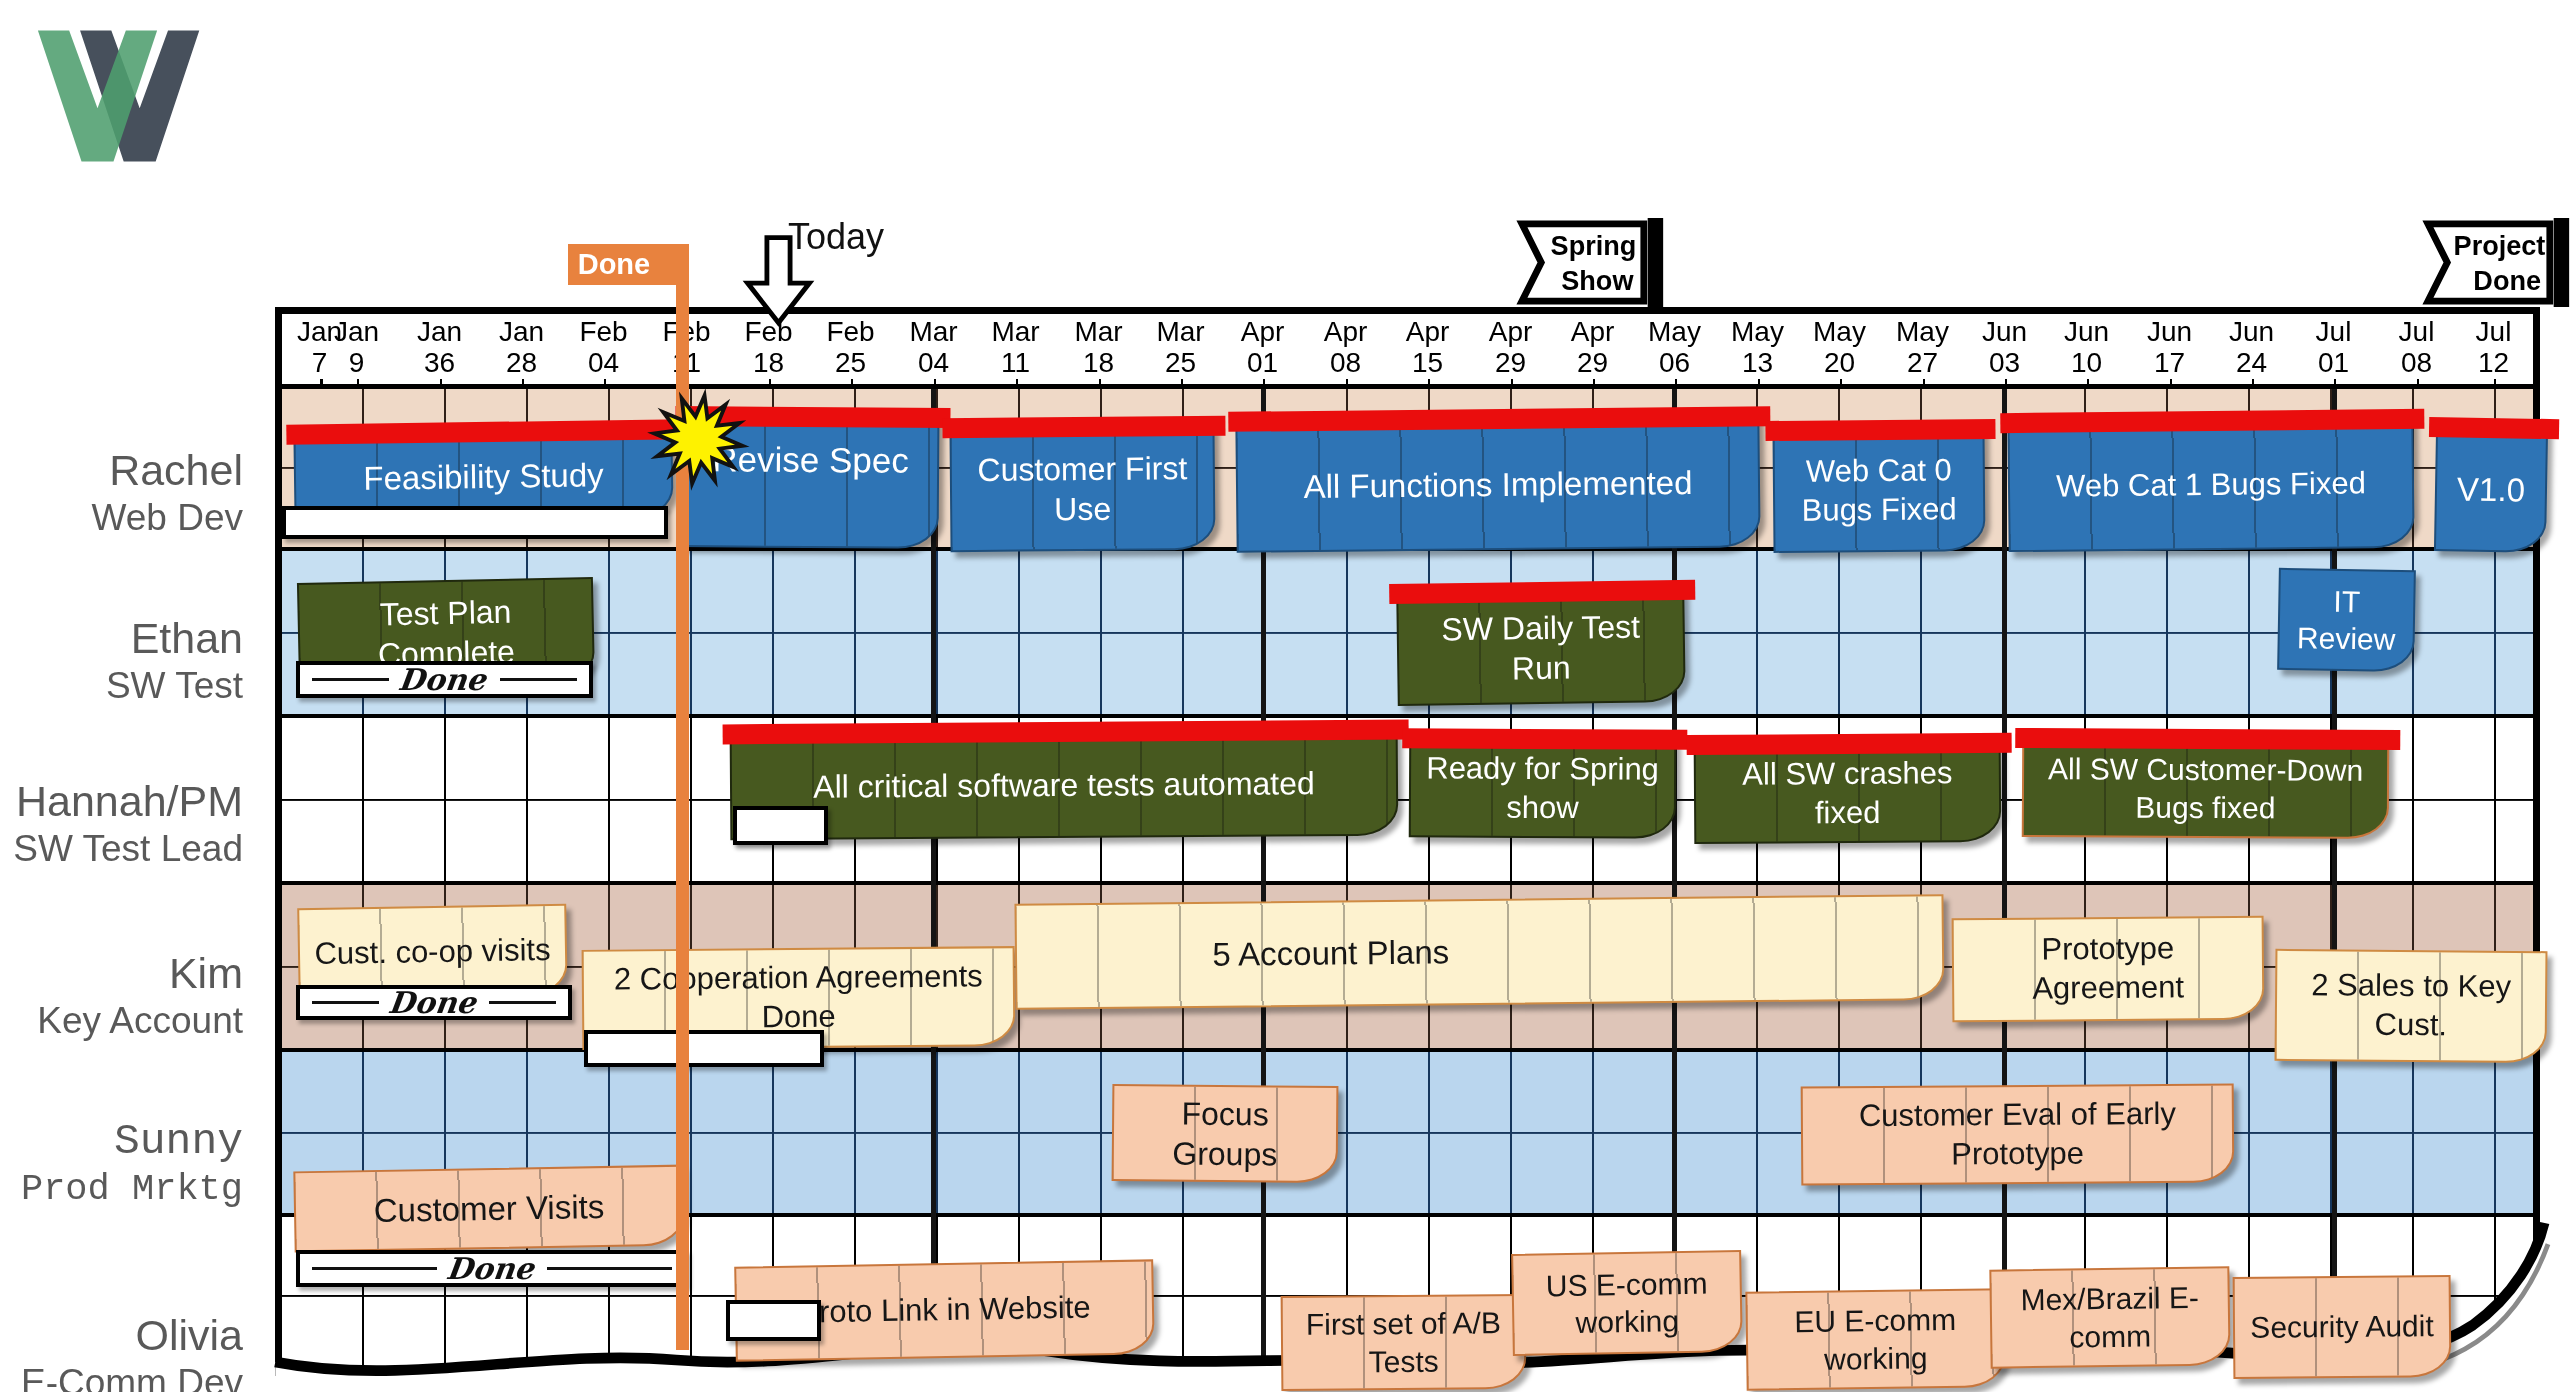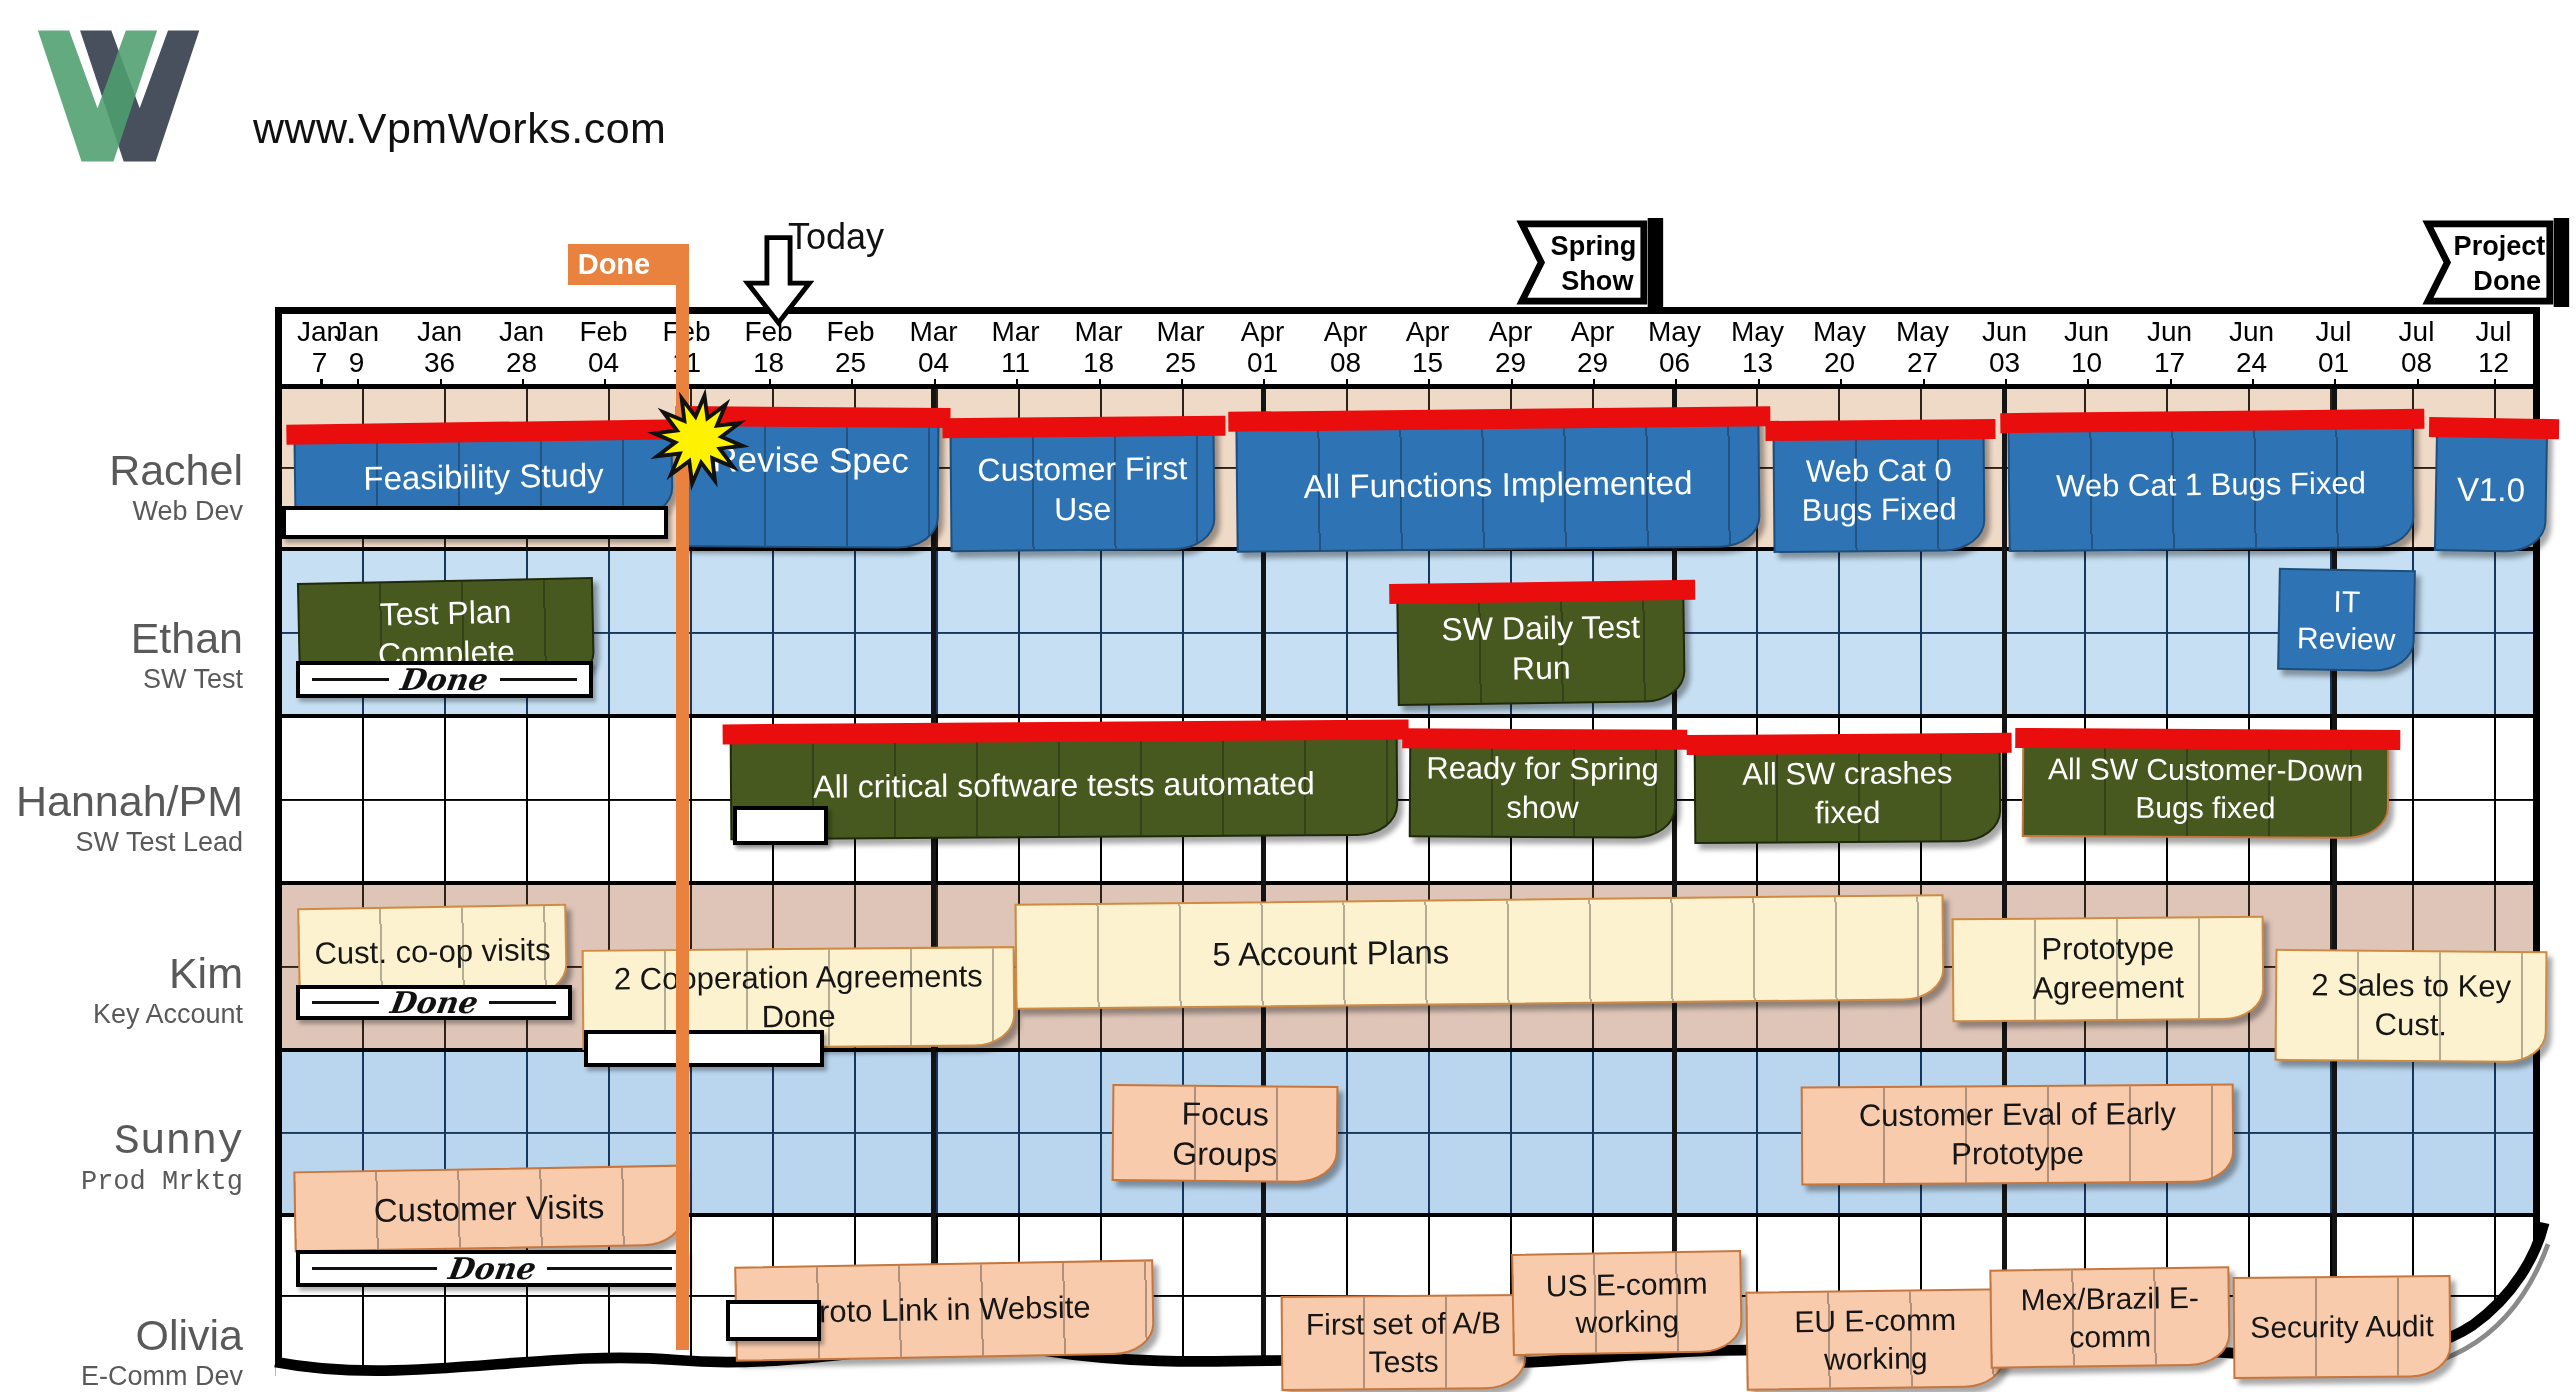--- a/index.html
+++ b/index.html
@@ -15,21 +15,21 @@
   .wk{position:absolute;top:1.9px;width:83px;text-align:center;font-size:28px;line-height:1.12;color:#000;}
   .wk::after{content:"";position:absolute;left:50%;bottom:-11.6px;width:2.9px;height:11.6px;background:#000;}
   #rows{position:relative;width:100%;height:986px;overflow:hidden;}
   .row{position:relative;box-sizing:border-box;border-bottom:4.8px solid #000;
     background-repeat:repeat,no-repeat;}
   .mline{position:absolute;top:0;bottom:0;width:4.8px;background:#141414;z-index:1;}
 
   
   .rl{position:absolute;left:0;width:243px;text-align:right;color:#595959;z-index:6;}
   .rl .nm{font-size:43px;line-height:1.1;}
-  .rl .role{font-size:27px;line-height:1.3;}
+  .rl .role{font-size:37px;line-height:1.3;}
 
   
   .note{position:absolute;display:flex;align-items:center;justify-content:center;text-align:center;
     box-sizing:border-box;padding:3.9px 11.6px;line-height:1.25;z-index:3;
     background-color:var(--note);border:2.9px solid var(--edge);color:var(--ink);
     border-bottom-right-radius:41px 31px;box-shadow:4.8px 5.8px 4.8px rgba(0,0,0,.35);}
   .note span{position:relative;z-index:2;}
   .blue{--note:#2e74b5;--edge:#1d4e7c;--ink:#fff;}
   .green{--note:#47591f;--edge:#20290e;--ink:#fff;}
   .cream{--note:#fdf2cf;--edge:#cf8b43;--ink:#161616;}
@@ -63,21 +63,20 @@
 </style>
 </head>
 <body>
 
 <div id="page">
 
   <svg style="position:absolute;left:27px;top:5.8px;z-index:6;" width="189" height="180" viewBox="0 0 260 190">
     <polygon fill="#47505c" points="73,5 116,5 155,112 194,5 237,5 177,185 133,185"></polygon>
     <polygon fill="#4f9e6e" fill-opacity="0.88" points="15,5 58,5 97,112 136,5 179,5 119,185 75,185"></polygon>
   </svg>
-  <div class="url">www.VpmWorks.com</div>
 
   <div id="chart">
     <div id="hdr">
         <div class="wk" style="left: -3.9px;">
           <div>Jan</div>
           <div>7</div>
         </div>
         <div class="wk" style="left: 33px;">
           <div>Jan</div>
           <div>9</div>

